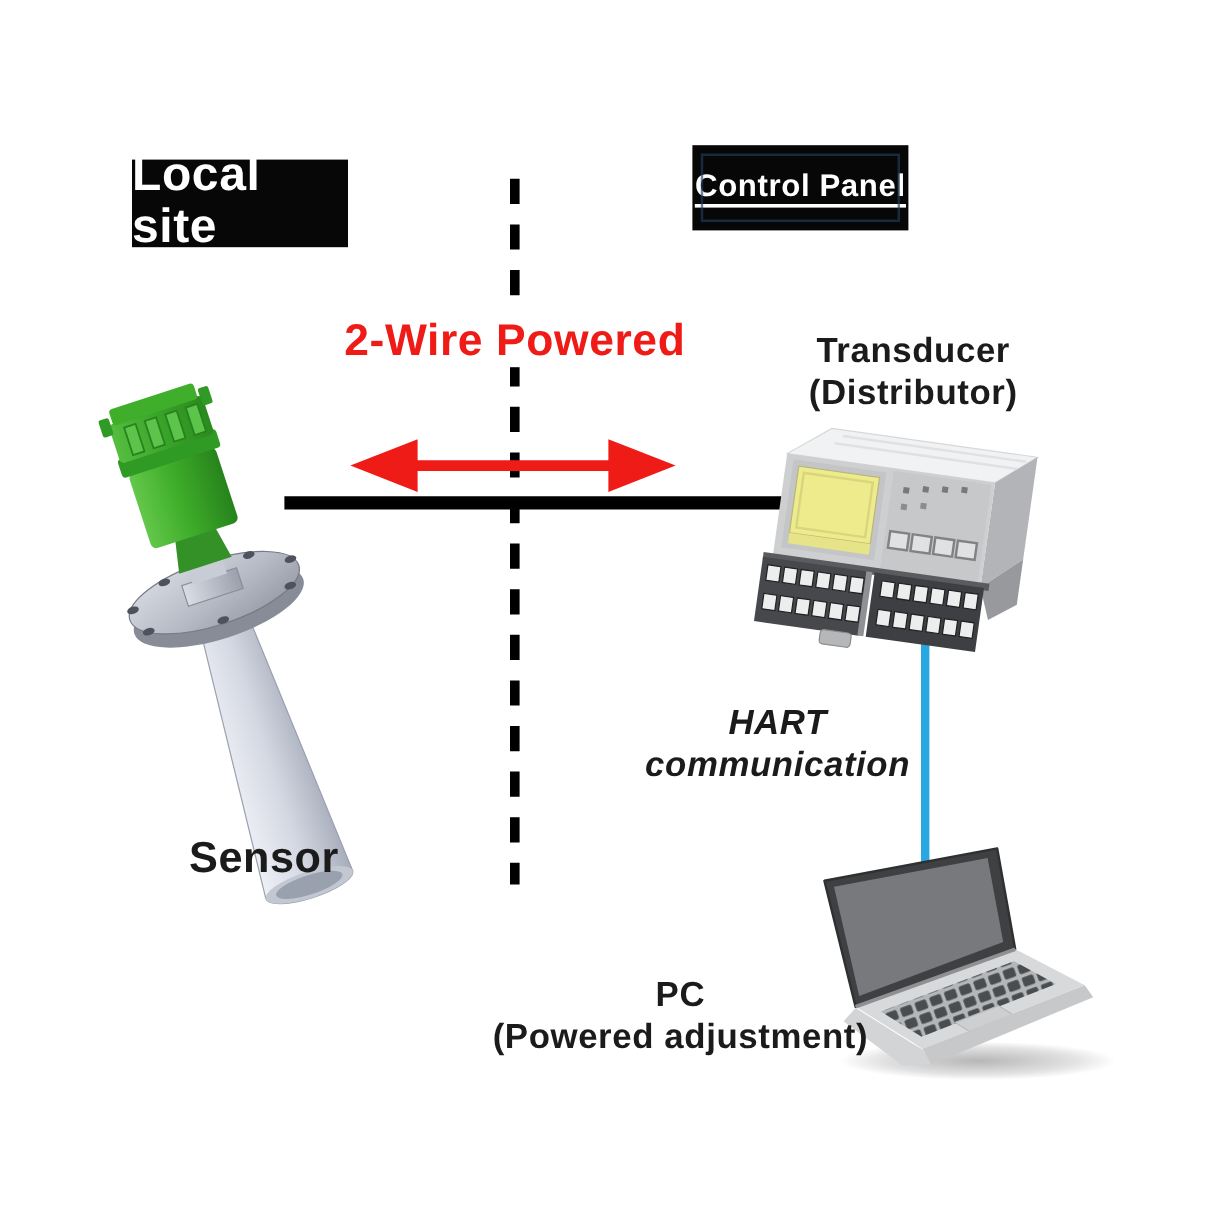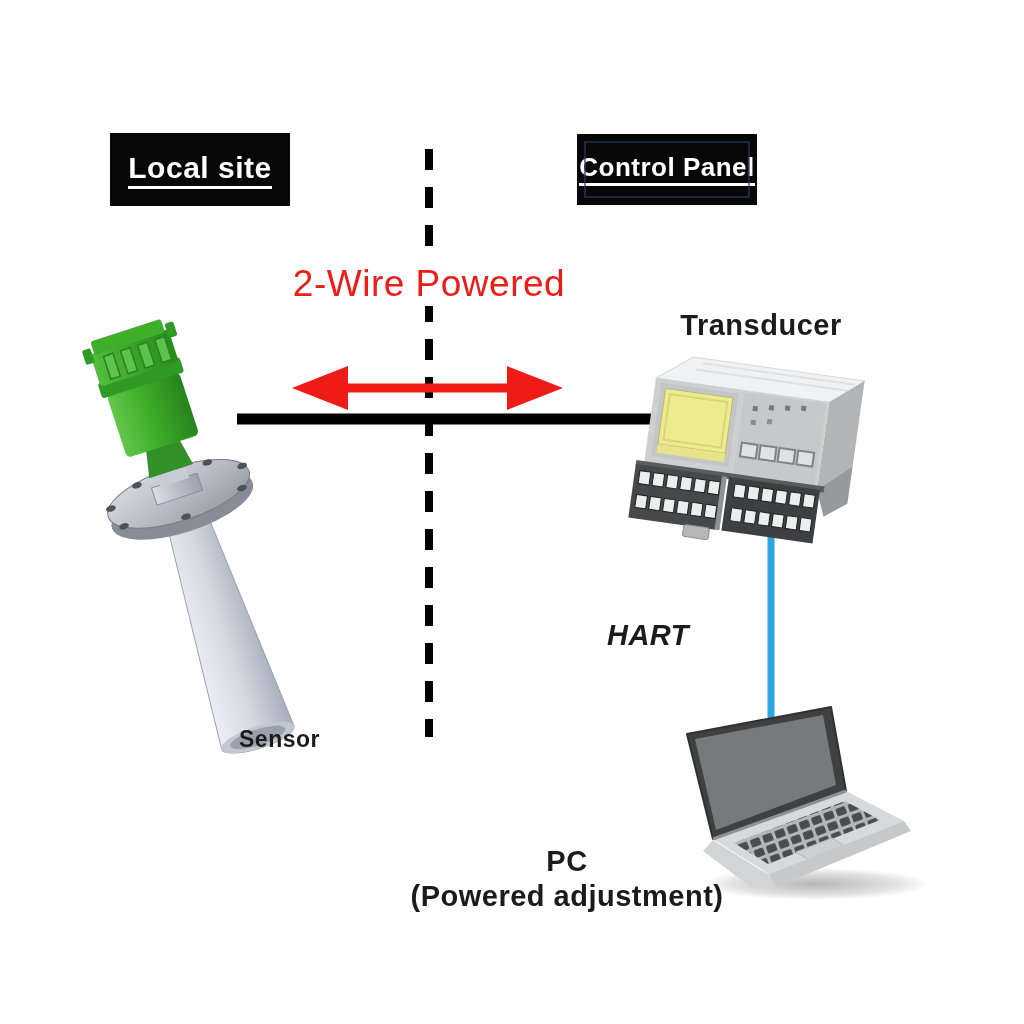--- a/index.html
+++ b/index.html
@@ -9,25 +9,25 @@
   svg.diagram{position:absolute;left:0;top:0;}
 
   
   .zone-box{position:absolute;background:var(--zone-box-bg);display:flex;align-items:center;justify-content:center;}
   .zone-text{color:var(--zone-box-text);font-weight:bold;letter-spacing:0.5px;
              border-bottom:3px solid var(--zone-box-text);padding-bottom:2px;line-height:1.1;}
   .inner-frame{position:absolute;left:7px;top:7px;right:7px;bottom:7px;
                border:2px solid rgba(35,62,95,0.65);pointer-events:none;}
 
   
-  .lbl{position:absolute;color:var(--text-black);font-weight:bold;text-align:center;letter-spacing:0.5px;margin-top:32px;}
-  .conn-label{position:absolute;color:var(--accent-red);font-weight:normal;text-align:center;
+  .lbl{position:absolute;color:var(--text-black);font-weight:bold;text-align:center;letter-spacing:0.5px;}
+  .conn-label{position:absolute;color:var(--accent-red);font-weight:bold;text-align:center;
               font-size:37px;line-height:1.18;background:#ffffff;letter-spacing:0.5px;}
   .node-label{font-size:29px;line-height:1.2;}
-  .sensor-label{font-size:23px;text-align:right;}
+  .sensor-label{font-size:36px;text-align:center;}
 
   
   .divider-stroke{stroke:var(--wire-black);}
   .power-stroke{stroke:var(--wire-black);}
   .hart-stroke{stroke:var(--hart-blue);}
   .arrow-fill{fill:var(--accent-red);}
   .arrow-stroke{stroke:var(--accent-red);}
   .green-flat{fill:var(--sensor-green);}
   .screen-yellow{fill:var(--screen-yellow);}
 </style>
@@ -175,38 +175,40 @@
       <rect x="107" y="118" width="11" height="13" fill="#eceded" stroke="#1e2022"></rect>
       <rect x="121" y="118" width="11" height="13" fill="#eceded" stroke="#1e2022"></rect>
       <rect x="135" y="118" width="11" height="13" fill="#eceded" stroke="#1e2022"></rect>
       <rect x="149" y="118" width="11" height="13" fill="#eceded" stroke="#1e2022"></rect>
       <rect x="163" y="118" width="11" height="13" fill="#eceded" stroke="#1e2022"></rect>
       <rect x="48" y="141" width="26" height="12" rx="3" fill="#b5b7b9" stroke="#8a8c8e"></rect>
     </g>
   </svg>
 
   <div class="zone-box" style="left:110px;top:133px;width:180px;height:73px;">
-    <span class="zone-text" style="font-size:30px;">Local site</span>
-  </div>
-
-  <div class="zone-box" style="left:577px;top:134px;width:180px;height:71px;">
+    <span class="zone-text" style="font-size:40px;">Local site</span>
+  </div>
+
+  <div class="zone-box" style="left:577px;top:121px;width:180px;height:71px;">
     <div class="inner-frame"></div>
     <span class="zone-text" style="font-size:26px;">Control Panel</span>
   </div>
 
   <div class="conn-label" style="left:259px;top:262px;width:340px;">
     <div>2-Wire Powered</div>
   </div>
 
   <div class="lbl node-label" style="left:631px;top:276px;width:260px;">
     <div>Transducer</div>
+    <div>(Distributor)</div>
   </div>
 
   <div class="lbl node-label" style="left:498px;top:586px;width:300px;font-style:italic;">
     <div>HART</div>
+    <div>communication</div>
   </div>
 
   <div class="lbl node-label" style="left:397px;top:812px;width:340px;text-align:center;">
     <div>PC</div>
     <div>(Powered adjustment)</div>
   </div>
 
   <div class="lbl sensor-label" style="left:120px;top:694px;width:200px;">Sensor</div>
 
 </div>

